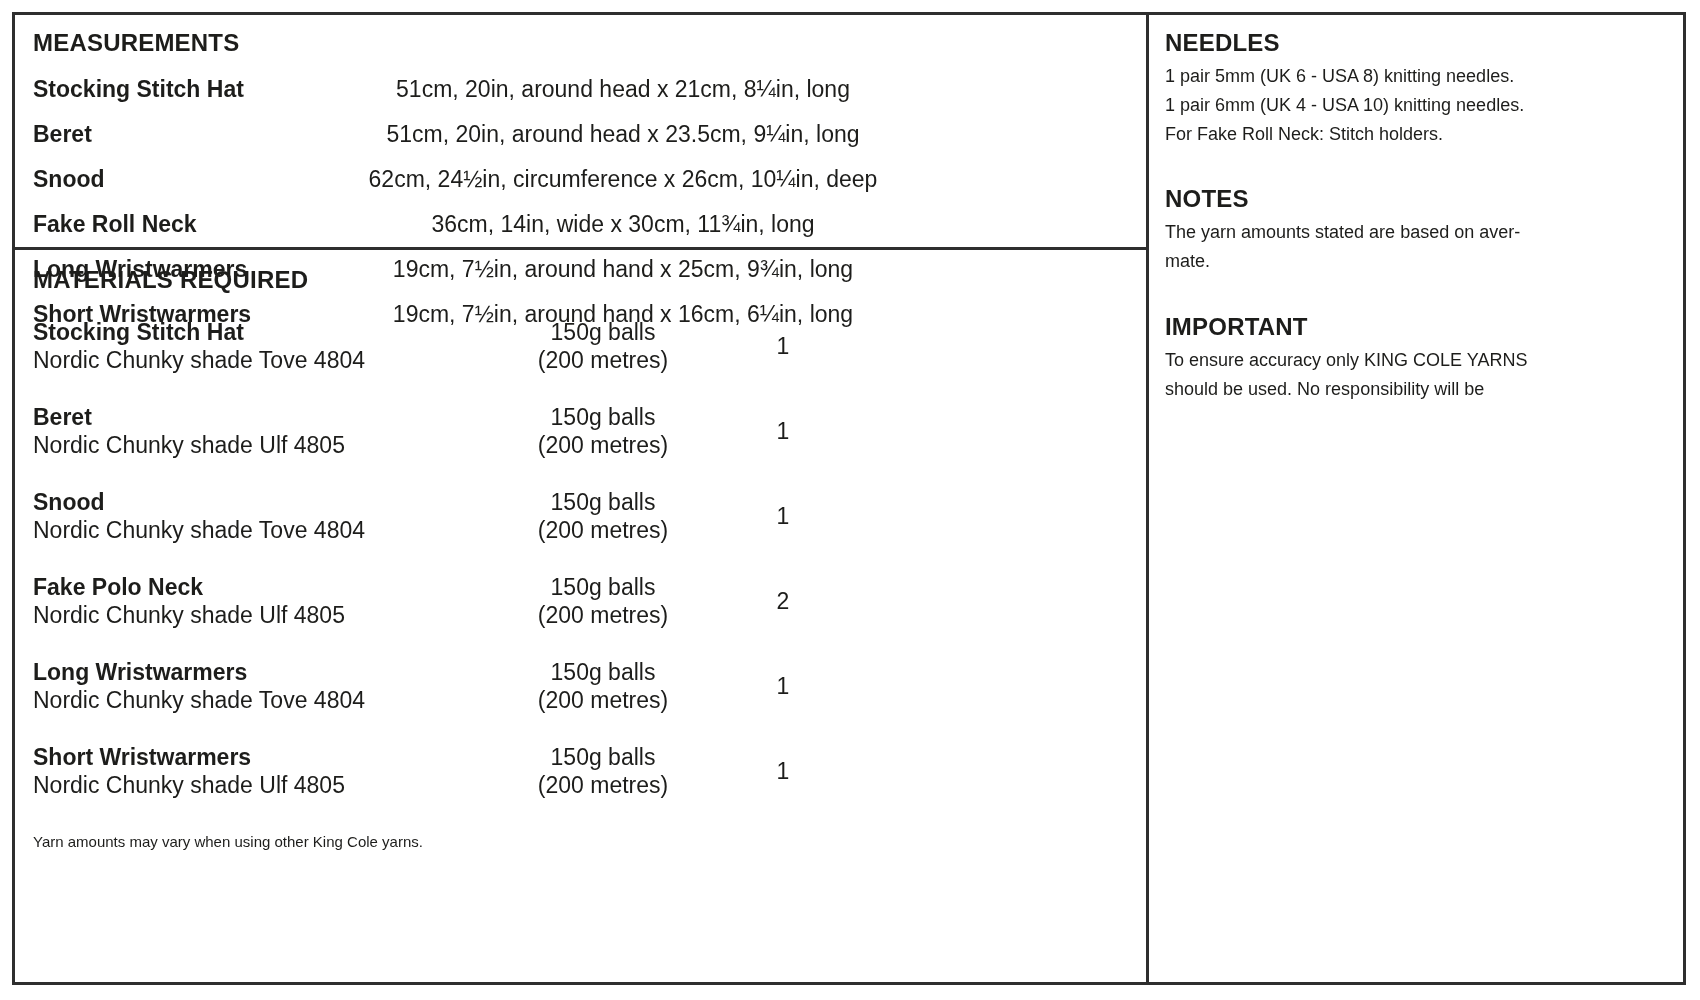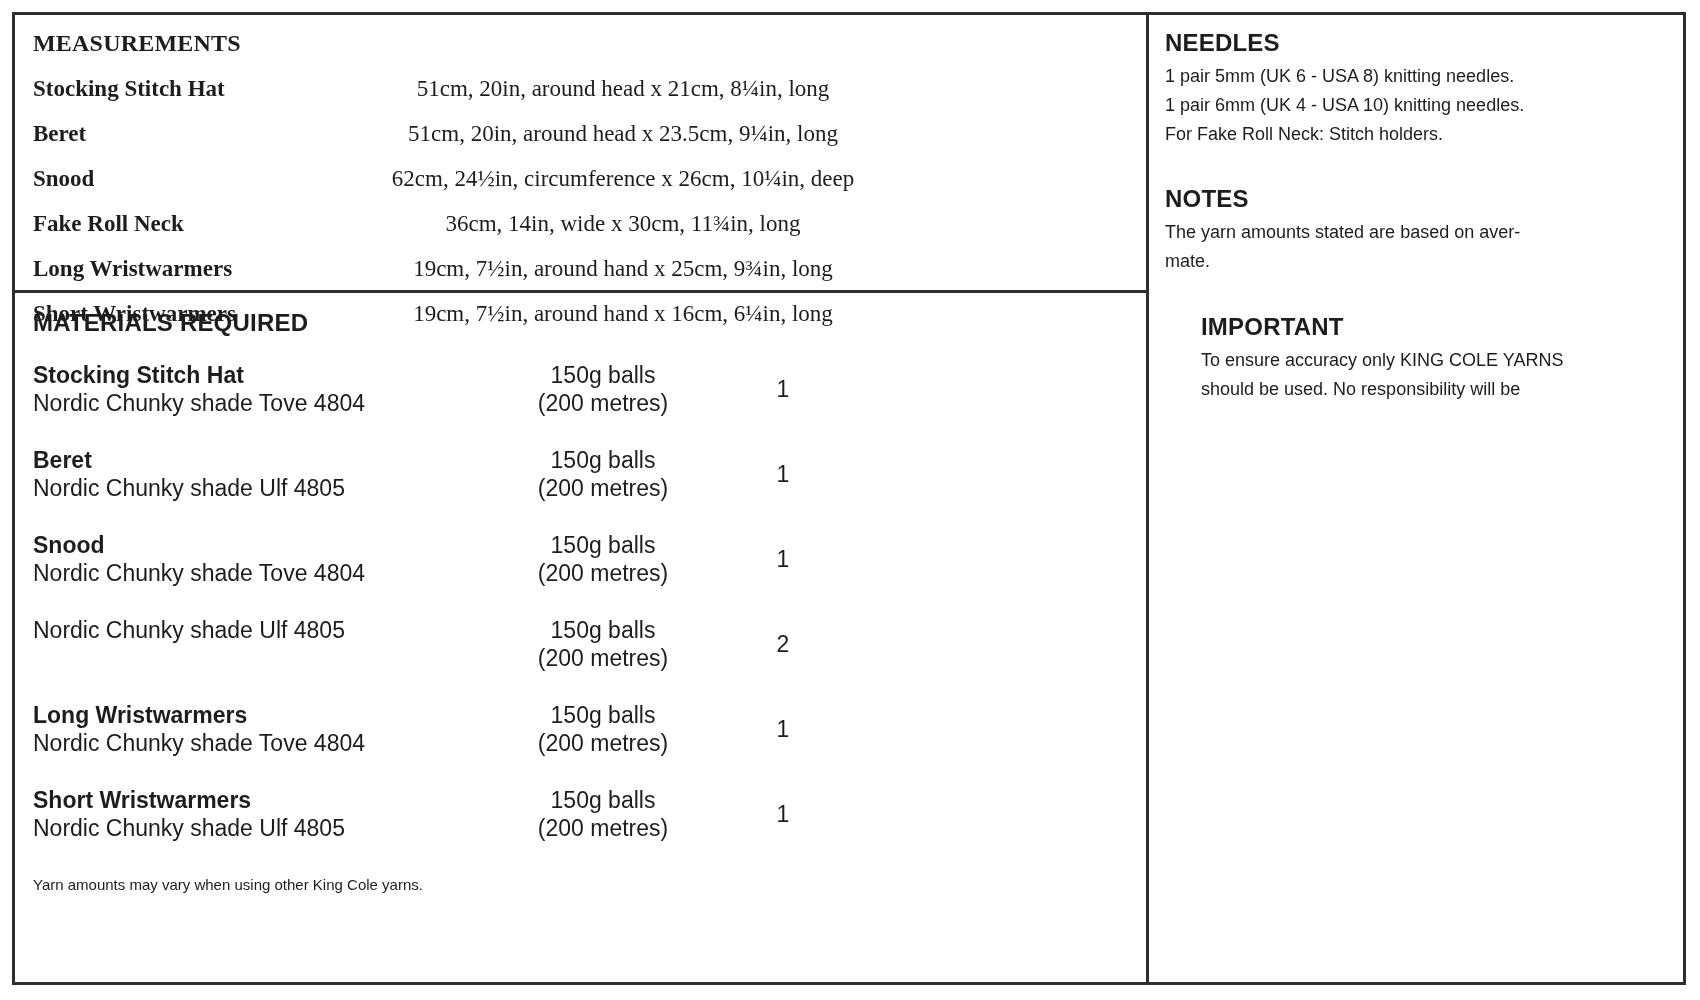--- a/index.html
+++ b/index.html
@@ -41,24 +41,23 @@
   .section-title {
     font-size: 24px;
     line-height: 28px;
     font-weight: bold;
     letter-spacing: 0.2px;
     margin: 0;
   }
   
   .measurements {
     box-sizing: border-box;
-    height: 278px;
+    height: 235px;
     padding: 14px 0 0 18px;
     border-bottom: 3px solid #2e2e2e;
-    font-family: Liberation Serif, serif;
   }
   .measurements .section-title { margin-bottom: 20px; }
   .m-row {
     display: grid;
     grid-template-columns: 280px 620px;
     font-size: 23px;
     line-height: 24px;
     margin-bottom: 21px;
   }
   .m-label { font-weight: bold; }
@@ -88,21 +87,21 @@
     line-height: 28px;
     margin-top: 22px;
   }
   
   .r-section .section-title { margin-bottom: 5px; }
   .r-line {
     font-size: 18px;
     line-height: 29px;
   }
   .r-section.notes { margin-top: 36px; }
-  .r-section.important { margin-top: 37px; margin-left: 36px; }
+  .r-section.important { margin-top: 37px; }
 </style>
 </head>
 <body>
 
 <div class="page">
   <div class="sheet">
 
     <div class="left-col">
 
       <section class="measurements">
@@ -168,20 +167,21 @@
           </div>
           <div class="mat-balls">
             <div>150g balls</div>
             <div>(200 metres)</div>
           </div>
           <div class="mat-qty">1</div>
         </div>
 
         <div class="mat-row">
           <div>
+            <div class="mat-name">Fake Polo Neck</div>
             <div class="mat-yarn">Nordic Chunky shade Ulf 4805</div>
           </div>
           <div class="mat-balls">
             <div>150g balls</div>
             <div>(200 metres)</div>
           </div>
           <div class="mat-qty">2</div>
         </div>
 
         <div class="mat-row">

